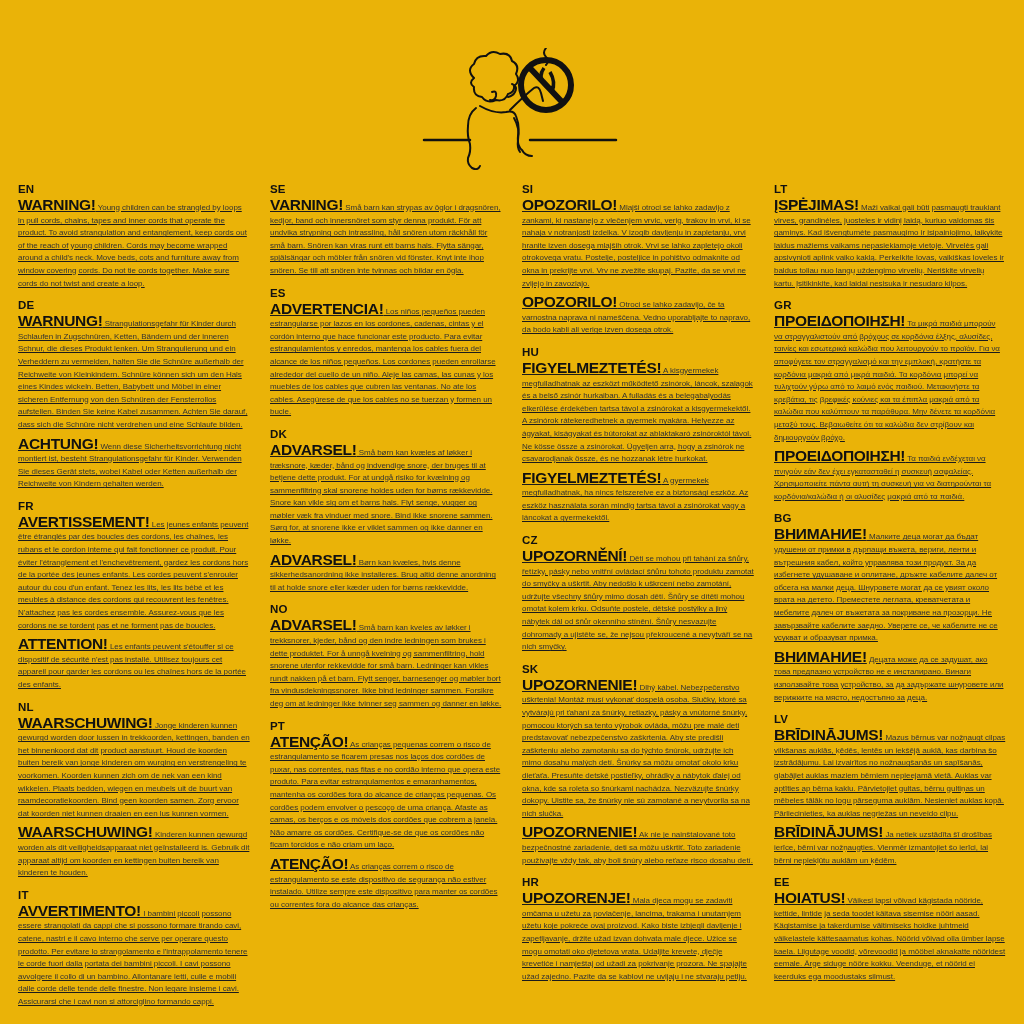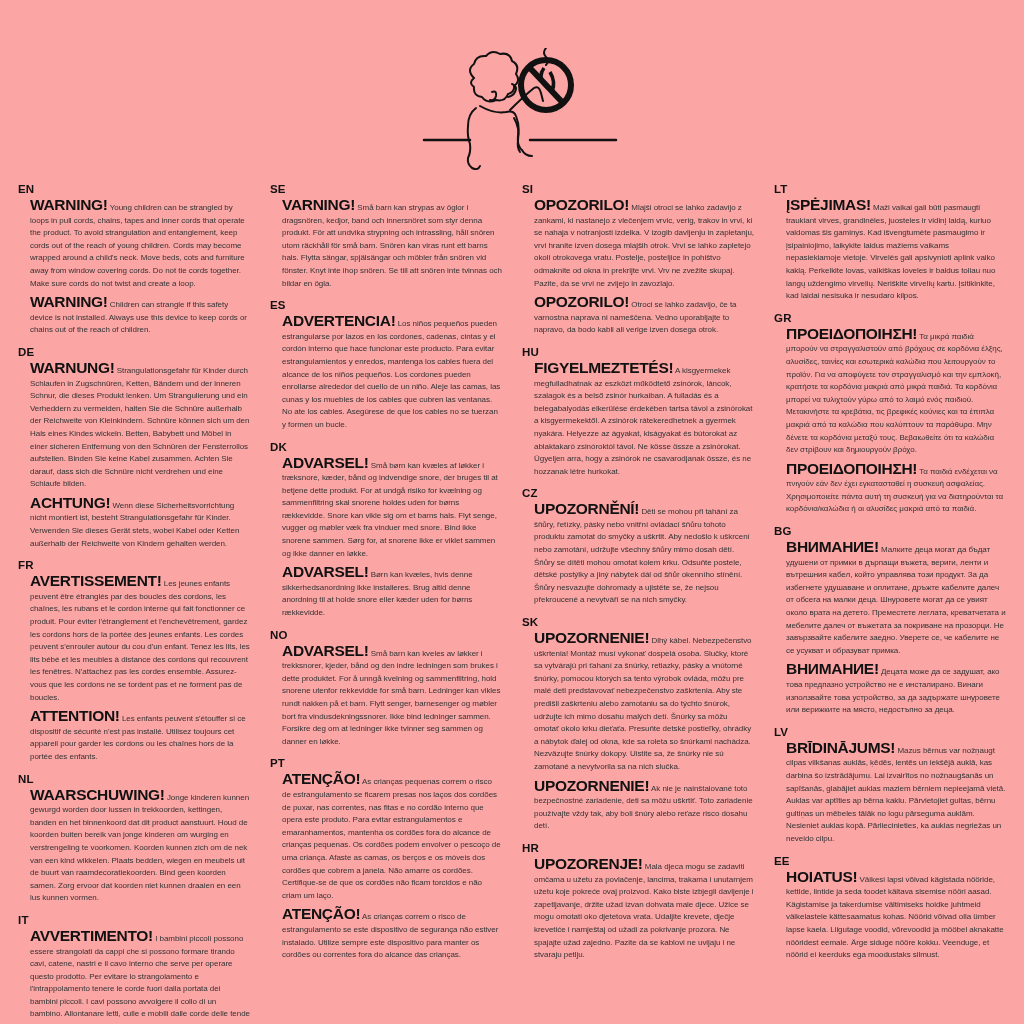--- a/index.html
+++ b/index.html
@@ -1,34 +1,34 @@
 <!DOCTYPE html>
 <html><head>
 <meta charset="utf-8">
 <style>
   html,body{margin:0;padding:0;background:#ffffff;}
   .page{
-    width:1024px;height:1024px;position:relative;background:#fca5a5;
+    width:1024px;height:1024px;position:relative;background:#eab308;
     font-family:"Liberation Sans","DejaVu Sans",sans-serif;color:#1c1c1c;
     overflow:hidden;
   }
   .illustration{
     position:absolute;left:418px;top:48px;width:210px;height:132px;
   }
   .columns{
     position:absolute;left:18px;top:183px;width:988px;
     display:grid;grid-template-columns:repeat(4,232px);column-gap:20px;
     align-items:start;
   }
   .lang-section{margin:0 0 11px 0;}
   .lang-code{
     font-size:11.5px;font-weight:700;margin:0 0 3px 0;color:#111;
     letter-spacing:.2px;
   }
-  .warning-para{margin:0 0 7px 12px;line-height:9.6px;}
+  .warning-para{margin:0 0 7px 0;line-height:9.6px;text-decoration:underline;}
   .headline{
     font-size:15.5px;font-weight:700;color:#111;letter-spacing:-0.3px;
     line-height:14px;
   }
   .body-text{
     font-size:8px;color:#333;letter-spacing:-0.05px;
   }
 </style>
 </head>
 <body>
@@ -66,35 +66,35 @@
         <path d="M132,24 q6,10 2,20" stroke-width="3.5"></path>
       </g>
     </svg>
   </div>
 
   <div class="columns">
     <div class="col">
         <section class="lang-section">
           <h2 class="lang-code">EN</h2>
           <p class="warning-para"><span class="headline">WARNING!</span><span class="body-text"> Young children can be strangled by loops in pull cords, chains, tapes and inner cords that operate the product. To avoid strangulation and entanglement, keep cords out of the reach of young children. Cords may become wrapped around a child's neck. Move beds, cots and furniture away from window covering cords. Do not tie cords together. Make sure cords do not twist and create a loop.</span></p>
-          <p class="warning-para"><span class="headline">WARNING!</span><span class="body-text"> Children can strangle if this safety device is not installed. Always use this device to keep cords or chains out of the reach of children.</span></p>
         </section>
         <section class="lang-section">
           <h2 class="lang-code">DE</h2>
           <p class="warning-para"><span class="headline">WARNUNG!</span><span class="body-text"> Strangulationsgefahr für Kinder durch Schlaufen in Zugschnüren, Ketten, Bändern und der inneren Schnur, die dieses Produkt lenken. Um Strangulierung und ein Verheddern zu vermeiden, halten Sie die Schnüre außerhalb der Reichweite von Kleinkindern. Schnüre können sich um den Hals eines Kindes wickeln. Betten, Babybett und Möbel in einer sicheren Entfernung von den Schnüren der Fensterrollos aufstellen. Binden Sie keine Kabel zusammen. Achten Sie darauf, dass sich die Schnüre nicht verdrehen und eine Schlaufe bilden.</span></p>
           <p class="warning-para"><span class="headline">ACHTUNG!</span><span class="body-text"> Wenn diese Sicherheitsvorrichtung nicht montiert ist, besteht Strangulationsgefahr für Kinder. Verwenden Sie dieses Gerät stets, wobei Kabel oder Ketten außerhalb der Reichweite von Kindern gehalten werden.</span></p>
         </section>
         <section class="lang-section">
           <h2 class="lang-code">FR</h2>
           <p class="warning-para"><span class="headline">AVERTISSEMENT!</span><span class="body-text"> Les jeunes enfants peuvent être étranglés par des boucles des cordons, les chaînes, les rubans et le cordon interne qui fait fonctionner ce produit. Pour éviter l'étranglement et l'enchevêtrement, gardez les cordons hors de la portée des jeunes enfants. Les cordes peuvent s'enrouler autour du cou d'un enfant. Tenez les lits, les lits bébé et les meubles à distance des cordons qui recouvrent les fenêtres. N'attachez pas les cordes ensemble. Assurez-vous que les cordons ne se tordent pas et ne forment pas de boucles.</span></p>
           <p class="warning-para"><span class="headline">ATTENTION!</span><span class="body-text"> Les enfants peuvent s'étouffer si ce dispositif de sécurité n'est pas installé. Utilisez toujours cet appareil pour garder les cordons ou les chaînes hors de la portée des enfants.</span></p>
         </section>
         <section class="lang-section">
           <h2 class="lang-code">NL</h2>
           <p class="warning-para"><span class="headline">WAARSCHUWING!</span><span class="body-text"> Jonge kinderen kunnen gewurgd worden door lussen in trekkoorden, kettingen, banden en het binnenkoord dat dit product aanstuurt. Houd de koorden buiten bereik van jonge kinderen om wurging en verstrengeling te voorkomen. Koorden kunnen zich om de nek van een kind wikkelen. Plaats bedden, wiegen en meubels uit de buurt van raamdecoratiekoorden. Bind geen koorden samen. Zorg ervoor dat koorden niet kunnen draaien en een lus kunnen vormen.</span></p>
+          <p class="warning-para"><span class="headline">WAARSCHUWING!</span><span class="body-text"> Kinderen kunnen gewurgd worden als dit veiligheidsapparaat niet geïnstalleerd is. Gebruik dit apparaat altijd om koorden en kettingen buiten bereik van kinderen te houden.</span></p>
         </section>
         <section class="lang-section">
           <h2 class="lang-code">IT</h2>
           <p class="warning-para"><span class="headline">AVVERTIMENTO!</span><span class="body-text"> I bambini piccoli possono essere strangolati da cappi che si possono formare tirando cavi, catene, nastri e il cavo interno che serve per operare questo prodotto. Per evitare lo strangolamento e l'intrappolamento tenere le corde fuori dalla portata dei bambini piccoli. I cavi possono avvolgere il collo di un bambino. Allontanare letti, culle e mobili dalle corde delle tende delle finestre. Non legare insieme i cavi. Assicurarsi che i cavi non si attorciglino formando cappi.</span></p>
         </section>
       </div>
     <div class="col">
         <section class="lang-section">
           <h2 class="lang-code">SE</h2>
           <p class="warning-para"><span class="headline">VARNING!</span><span class="body-text"> Små barn kan strypas av öglor i dragsnören, kedjor, band och innersnöret som styr denna produkt. För att undvika strypning och intrassling, håll snören utom räckhåll för små barn. Snören kan viras runt ett barns hals. Flytta sängar, spjälsängar och möbler från snören vid fönster. Knyt inte ihop snören. Se till att snören inte tvinnas och bildar en ögla.</span></p>
@@ -120,20 +120,21 @@
       </div>
     <div class="col">
         <section class="lang-section">
           <h2 class="lang-code">SI</h2>
           <p class="warning-para"><span class="headline">OPOZORILO!</span><span class="body-text"> Mlajši otroci se lahko zadavijo z zankami, ki nastanejo z vlečenjem vrvic, verig, trakov in vrvi, ki se nahaja v notranjosti izdelka. V izogib davljenju in zapletanju, vrvi hranite izven dosega mlajših otrok. Vrvi se lahko zapletejo okoli otrokovega vratu. Postelje, posteljice in pohištvo odmaknite od okna in prekrijte vrvi. Vrv ne zvežite skupaj. Pazite, da se vrvi ne zvijejo in zavozlajo.</span></p>
           <p class="warning-para"><span class="headline">OPOZORILO!</span><span class="body-text"> Otroci se lahko zadavijo, če ta varnostna naprava ni nameščena. Vedno uporabljajte to napravo, da bodo kabli ali verige izven dosega otrok.</span></p>
         </section>
         <section class="lang-section">
           <h2 class="lang-code">HU</h2>
           <p class="warning-para"><span class="headline">FIGYELMEZTETÉS!</span><span class="body-text"> A kisgyermekek megfulladhatnak az eszközt működtető zsinórok, láncok, szalagok és a belső zsinór hurkaiban. A fulladás és a belegabalyodás elkerülése érdekében tartsa távol a zsinórokat a kisgyermekektől. A zsinórok rátekeredhetnek a gyermek nyakára. Helyezze az ágyakat, kiságyakat és bútorokat az ablaktakaró zsinóroktól távol. Ne kösse össze a zsinórokat. Ügyeljen arra, hogy a zsinórok ne csavarodjanak össze, és ne hozzanak létre hurkokat.</span></p>
+          <p class="warning-para"><span class="headline">FIGYELMEZTETÉS!</span><span class="body-text"> A gyermekek megfulladhatnak, ha nincs felszerelve ez a biztonsági eszköz. Az eszköz használata során mindig tartsa távol a zsinórokat vagy a láncokat a gyermekektől.</span></p>
         </section>
         <section class="lang-section">
           <h2 class="lang-code">CZ</h2>
           <p class="warning-para"><span class="headline">UPOZORNĚNÍ!</span><span class="body-text"> Děti se mohou při tahání za šňůry, řetízky, pásky nebo vnitřní ovládací šňůru tohoto produktu zamotat do smyčky a uškrtit. Aby nedošlo k uškrcení nebo zamotání, udržujte všechny šňůry mimo dosah dětí. Šňůry se dítěti mohou omotat kolem krku. Odsuňte postele, dětské postýlky a jiný nábytek dál od šňůr okenního stínění. Šňůry nesvazujte dohromady a ujistěte se, že nejsou překroucené a nevytváří se na nich smyčky.</span></p>
         </section>
         <section class="lang-section">
           <h2 class="lang-code">SK</h2>
           <p class="warning-para"><span class="headline">UPOZORNENIE!</span><span class="body-text"> Dlhý kábel. Nebezpečenstvo uškrtenia! Montáž musí vykonať dospelá osoba. Slučky, ktoré sa vytvárajú pri ťahaní za šnúrky, retiazky, pásky a vnútorné šnúrky, pomocou ktorých sa tento výrobok ovláda, môžu pre malé deti predstavovať nebezpečenstvo zaškrtenia. Aby ste predišli zaškrteniu alebo zamotaniu sa do týchto šnúrok, udržujte ich mimo dosahu malých detí. Šnúrky sa môžu omotať okolo krku dieťaťa. Presuňte detské postieľky, ohrádky a nábytok ďalej od okna, kde sa roleta so šnúrkami nachádza. Nezväzujte šnúrky dokopy. Uistite sa, že šnúrky nie sú zamotané a nevytvorila sa na nich slučka.</span></p>
           <p class="warning-para"><span class="headline">UPOZORNENIE!</span><span class="body-text"> Ak nie je nainštalované toto bezpečnostné zariadenie, deti sa môžu uškrtiť. Toto zariadenie používajte vždy tak, aby boli šnúry alebo reťaze risco dosahu detí.</span></p>
         </section>
@@ -153,20 +154,21 @@
           <p class="warning-para"><span class="headline">ΠΡΟΕΙΔΟΠΟΙΗΣΗ!</span><span class="body-text"> Τα παιδιά ενδέχεται να πνιγούν εάν δεν έχει εγκατασταθεί η συσκευή ασφαλείας. Χρησιμοποιείτε πάντα αυτή τη συσκευή για να διατηρούνται τα κορδόνια/καλώδια ή οι αλυσίδες μακριά από τα παιδιά.</span></p>
         </section>
         <section class="lang-section">
           <h2 class="lang-code">BG</h2>
           <p class="warning-para"><span class="headline">ВНИМАНИЕ!</span><span class="body-text"> Малките деца могат да бъдат удушени от примки в дърпащи въжета, вериги, ленти и вътрешния кабел, който управлява този продукт. За да избегнете удушаване и оплитане, дръжте кабелите далеч от обсега на малки деца. Шнуровете могат да се увият около врата на детето. Преместете леглата, креватчетата и мебелите далеч от въжетата за покриване на прозорци. Не завързвайте кабелите заедно. Уверете се, че кабелите не се усукват и образуват примка.</span></p>
           <p class="warning-para"><span class="headline">ВНИМАНИЕ!</span><span class="body-text"> Децата може да се задушат, ако това предпазно устройство не е инсталирано. Винаги използвайте това устройство, за да задържате шнуровете или верижките на място, недостъпно за деца.</span></p>
         </section>
         <section class="lang-section">
           <h2 class="lang-code">LV</h2>
           <p class="warning-para"><span class="headline">BRĪDINĀJUMS!</span><span class="body-text"> Mazus bērnus var nožņaugt cilpas vilkšanas auklās, ķēdēs, lentēs un iekšējā auklā, kas darbina šo izstrādājumu. Lai izvairītos no nožņaugšanās un sapīšanās, glabājiet auklas maziem bērniem nepieejamā vietā. Auklas var aptīties ap bērna kaklu. Pārvietojiet gultas, bērnu gultiņas un mēbeles tālāk no logu pārseguma auklām. Nesieniet auklas kopā. Pārliecinieties, ka auklas negriežas un neveido cilpu.</span></p>
+          <p class="warning-para"><span class="headline">BRĪDINĀJUMS!</span><span class="body-text"> Ja netiek uzstādīta šī drošības ierīce, bērni var nožņaugties. Vienmēr izmantojiet šo ierīci, lai bērni nepiekļūtu auklām un ķēdēm.</span></p>
         </section>
         <section class="lang-section">
           <h2 class="lang-code">EE</h2>
           <p class="warning-para"><span class="headline">HOIATUS!</span><span class="body-text"> Väikesi lapsi võivad kägistada nööride, kettide, lintide ja seda toodet käitava sisemise nööri aasad. Kägistamise ja takerdumise vältimiseks hoidke juhtmeid väikelastele kättesaamatus kohas. Nöörid võivad olla ümber lapse kaela. Liigutage voodid, võrevoodid ja mööbel aknakatte nööridest eemale. Ärge siduge nööre kokku. Veenduge, et nöörid ei keerduks ega moodustaks silmust.</span></p>
         </section>
       </div>
   </div>
 
 </div>
 

